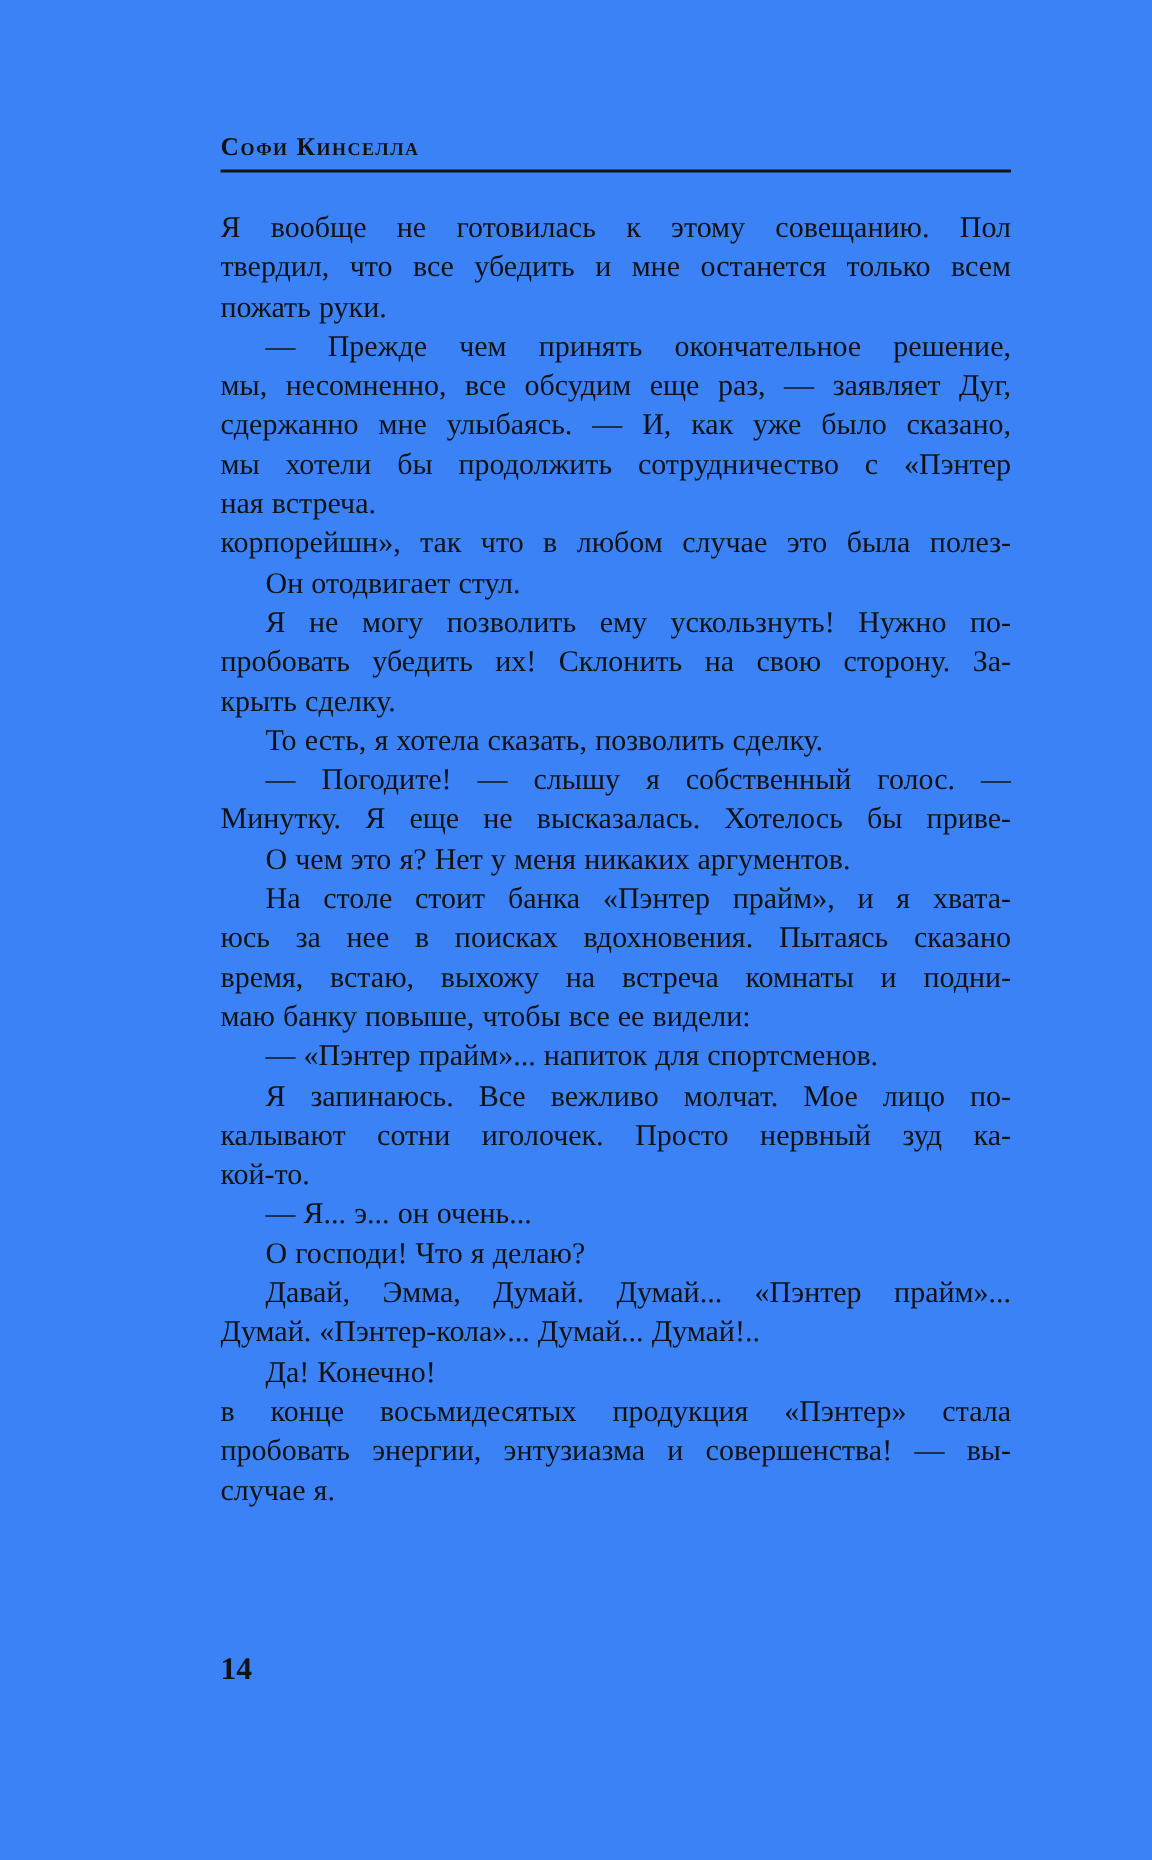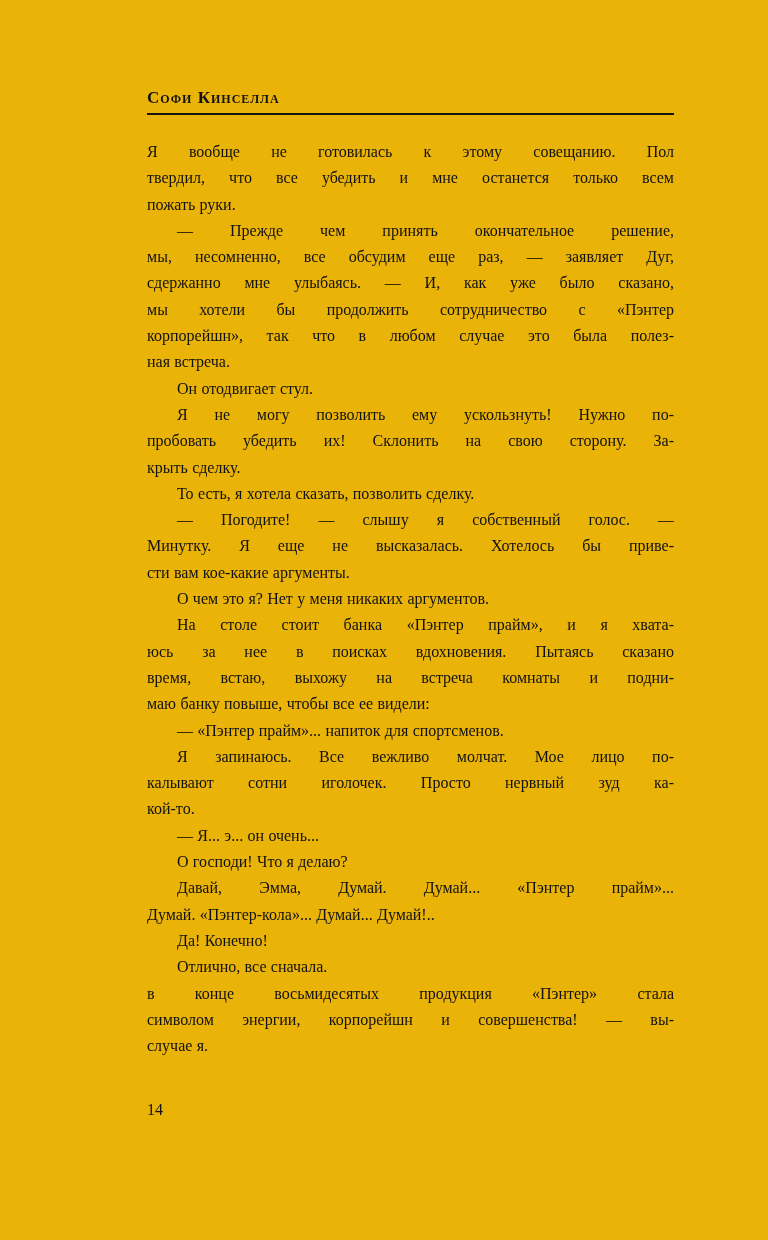--- a/index.html
+++ b/index.html
@@ -4,21 +4,21 @@
 <style>
   html, body {
     margin: 0;
     padding: 0;
     background: #ffffff;
   }
   .page {
     position: relative;
     width: 768px;
     height: 1240px;
-    background: #eab308;
+    background: #3b82f6;
     color: #121212;
     font-family: "Liberation Serif", "DejaVu Serif", serif;
     overflow: hidden;
   }
   .running-head {
     position: absolute;
     left: 147px;
     top: 89px;
     width: 527px;
   }
@@ -34,43 +34,43 @@
   .rule {
     margin-top: 7px;
     height: 2px;
     background: #141414;
   }
   .body-text {
     position: absolute;
     left: 147px;
     top: 139px;
     width: 527px;
-    font-size: 16px;
+    font-size: 20px;
     line-height: 26.3px;
     color: #121212;
   }
   .line {
     text-align: justify;
     text-align-last: justify;
     height: 26.3px;
     overflow: hidden;
     word-spacing: 0.02em;
   }
   .line.last {
     text-align-last: left;
   }
   .line.indent {
     text-indent: 30px;
   }
   .page-number {
     position: absolute;
     left: 147px;
     top: 1102px;
-    font-weight: 400;
-    font-size: 16px;
+    font-weight: 700;
+    font-size: 21px;
     line-height: 1;
     color: #121212;
   }
 </style>
 </head>
 <body>
 
 <div class="page">
   <div class="running-head">
     <div class="author">Софи Кинселла</div>
@@ -78,44 +78,42 @@
   </div>
 
   <div class="body-text" id="body-text">
       <div class="line">Я вообще не готовилась к этому совещанию. Пол</div>
       <div class="line">твердил, что все убедить и мне останется только всем</div>
       <div class="line last">пожать руки.</div>
       <div class="line indent">— Прежде чем принять окончательное решение,</div>
       <div class="line">мы, несомненно, все обсудим еще раз, — заявляет Дуг,</div>
       <div class="line">сдержанно мне улыбаясь. — И, как уже было сказано,</div>
       <div class="line">мы хотели бы продолжить сотрудничество с «Пэнтер</div>
+      <div class="line last">ная встреча.</div>
       <div class="line">корпорейшн», так что в любом случае это была полез-</div>
-      <div class="line last">ная встреча.</div>
       <div class="line last indent">Он отодвигает стул.</div>
       <div class="line indent">Я не могу позволить ему ускользнуть! Нужно по-</div>
       <div class="line">пробовать убедить их! Склонить на свою сторону. За-</div>
       <div class="line last">крыть сделку.</div>
       <div class="line last indent">То есть, я хотела сказать, позволить сделку.</div>
       <div class="line indent">— Погодите! — слышу я собственный голос. —</div>
       <div class="line">Минутку. Я еще не высказалась. Хотелось бы приве-</div>
-      <div class="line last">сти вам кое-какие аргументы.</div>
       <div class="line last indent">О чем это я? Нет у меня никаких аргументов.</div>
       <div class="line indent">На столе стоит банка «Пэнтер прайм», и я хвата-</div>
       <div class="line">юсь за нее в поисках вдохновения. Пытаясь сказано</div>
       <div class="line">время, встаю, выхожу на встреча комнаты и подни-</div>
       <div class="line last">маю банку повыше, чтобы все ее видели:</div>
       <div class="line last indent">— «Пэнтер прайм»... напиток для спортсменов.</div>
       <div class="line indent">Я запинаюсь. Все вежливо молчат. Мое лицо по-</div>
       <div class="line">калывают сотни иголочек. Просто нервный зуд ка-</div>
       <div class="line last">кой-то.</div>
       <div class="line last indent">— Я... э... он очень...</div>
       <div class="line last indent">О господи! Что я делаю?</div>
       <div class="line indent">Давай, Эмма, Думай. Думай... «Пэнтер прайм»...</div>
       <div class="line last">Думай. «Пэнтер-кола»... Думай... Думай!..</div>
       <div class="line last indent">Да! Конечно!</div>
-      <div class="line last indent">Отлично, все сначала.</div>
       <div class="line">в конце восьмидесятых продукция «Пэнтер» стала</div>
-      <div class="line">символом энергии, корпорейшн и совершенства! — вы-</div>
+      <div class="line">пробовать энергии, энтузиазма и совершенства! — вы-</div>
       <div class="line last">случае я.</div>
     </div>
 
   <div class="page-number">14</div>
 </div>
 
 </body></html>

